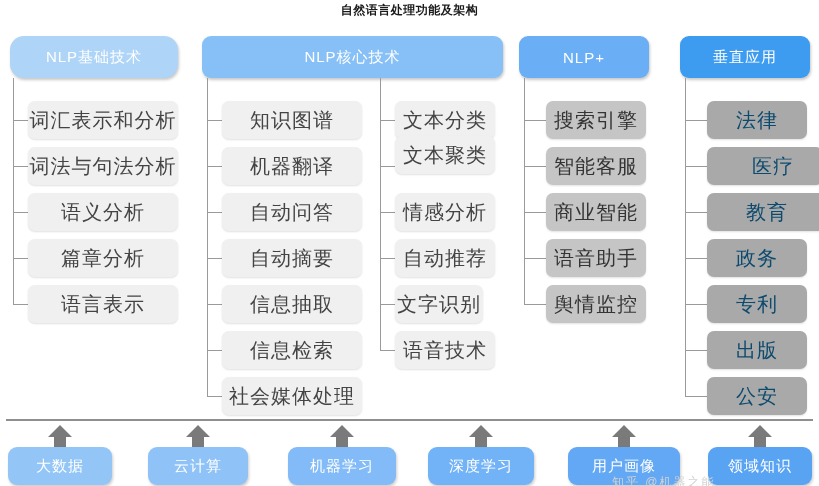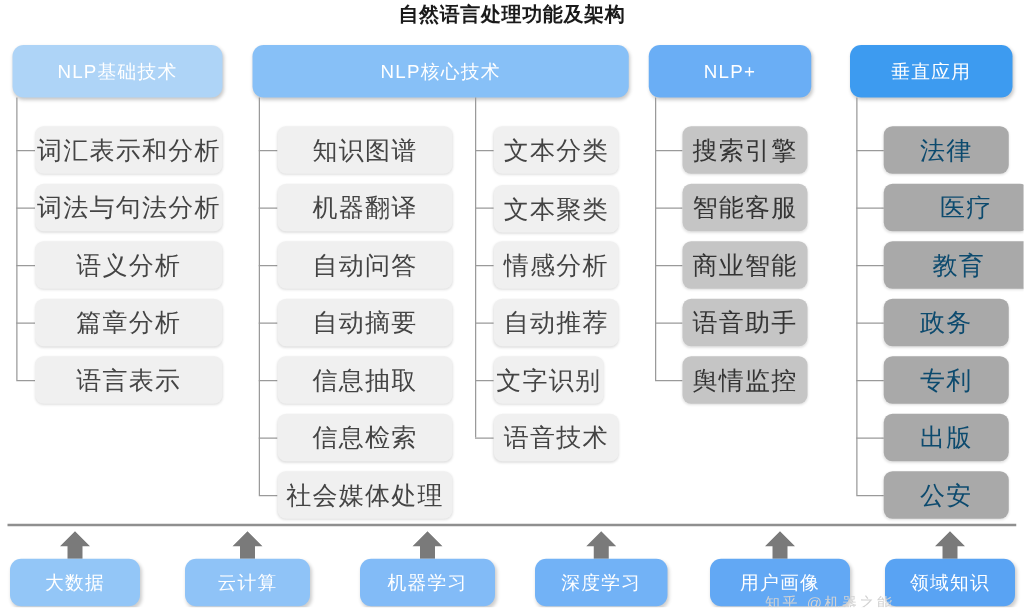--- a/index.html
+++ b/index.html
@@ -20,21 +20,21 @@
     overflow: hidden;
   }
 
   
   .page-title {
     position: absolute;
     left: 0;
     top: 2px;
     width: 819px;
     text-align: center;
-    font-size: 16px;
+    font-size: 12px;
     font-weight: bold;
     color: #1a1a1a;
     letter-spacing: 0.5px;
     white-space: nowrap;
   }
   .group-header {
     position: absolute;
     top: 0;
     left: 0;
     height: 42px;
@@ -132,21 +132,21 @@
   }
 </style>
 </head>
 <body>
 
 <div id="canvas">
 
   <div class="page-title">自然语言处理功能及架构</div>
 
   <div id="groups-layer">
-      <div class="group-header" style="left: 10px; top: 36px; width: 168px; background: rgb(174, 212, 247);">NLP基础技术</div>
+      <div class="group-header" style="left: 10px; top: 36px; width: 168px; background: rgb(174, 212, 247); border-radius: 14px;">NLP基础技术</div>
       <div class="trunk" style="left: 13px; top: 78px; height: 226px;"></div>
       <div class="branch" style="left: 13px; top: 120px; width: 15px;"></div>
       <div class="leaf tone-light" style="left: 28px; top: 101px; width: 150px;">词汇表示和分析</div>
       <div class="branch" style="left: 13px; top: 166px; width: 15px;"></div>
       <div class="leaf tone-light" style="left: 28px; top: 147px; width: 150px;">词法与句法分析</div>
       <div class="branch" style="left: 13px; top: 212px; width: 15px;"></div>
       <div class="leaf tone-light" style="left: 28px; top: 193px; width: 150px;">语义分析</div>
       <div class="branch" style="left: 13px; top: 258px; width: 15px;"></div>
       <div class="leaf tone-light" style="left: 28px; top: 239px; width: 150px;">篇章分析</div>
       <div class="branch" style="left: 13px; top: 304px; width: 15px;"></div>
@@ -164,21 +164,21 @@
       <div class="branch" style="left: 207px; top: 304px; width: 15px;"></div>
       <div class="leaf tone-light" style="left: 222px; top: 285px; width: 140px;">信息抽取</div>
       <div class="branch" style="left: 207px; top: 350px; width: 15px;"></div>
       <div class="leaf tone-light" style="left: 222px; top: 331px; width: 140px;">信息检索</div>
       <div class="branch" style="left: 207px; top: 396px; width: 15px;"></div>
       <div class="leaf tone-light" style="left: 222px; top: 377px; width: 140px;">社会媒体处理</div>
       <div class="trunk" style="left: 380px; top: 78px; height: 272px;"></div>
       <div class="branch" style="left: 380px; top: 120px; width: 15px;"></div>
       <div class="leaf tone-light" style="left: 395px; top: 101px; width: 100px;">文本分类</div>
       <div class="branch" style="left: 380px; top: 166px; width: 15px;"></div>
-      <div class="leaf tone-light" style="left: 395px; top: 148px; width: 100px;">文本聚类</div>
+      <div class="leaf tone-light" style="left: 395px; top: 136px; width: 100px;">文本聚类</div>
       <div class="branch" style="left: 380px; top: 212px; width: 15px;"></div>
       <div class="leaf tone-light" style="left: 395px; top: 193px; width: 100px;">情感分析</div>
       <div class="branch" style="left: 380px; top: 258px; width: 15px;"></div>
       <div class="leaf tone-light" style="left: 395px; top: 239px; width: 100px;">自动推荐</div>
       <div class="branch" style="left: 380px; top: 304px; width: 15px;"></div>
       <div class="leaf tone-light" style="left: 395px; top: 285px; width: 88px;">文字识别</div>
       <div class="branch" style="left: 380px; top: 350px; width: 15px;"></div>
       <div class="leaf tone-light" style="left: 395px; top: 331px; width: 100px;">语音技术</div>
       <div class="group-header" style="left: 519px; top: 36px; width: 130px; background: rgb(106, 174, 245);">NLP+</div>
       <div class="trunk" style="left: 524px; top: 78px; height: 226px;"></div>

